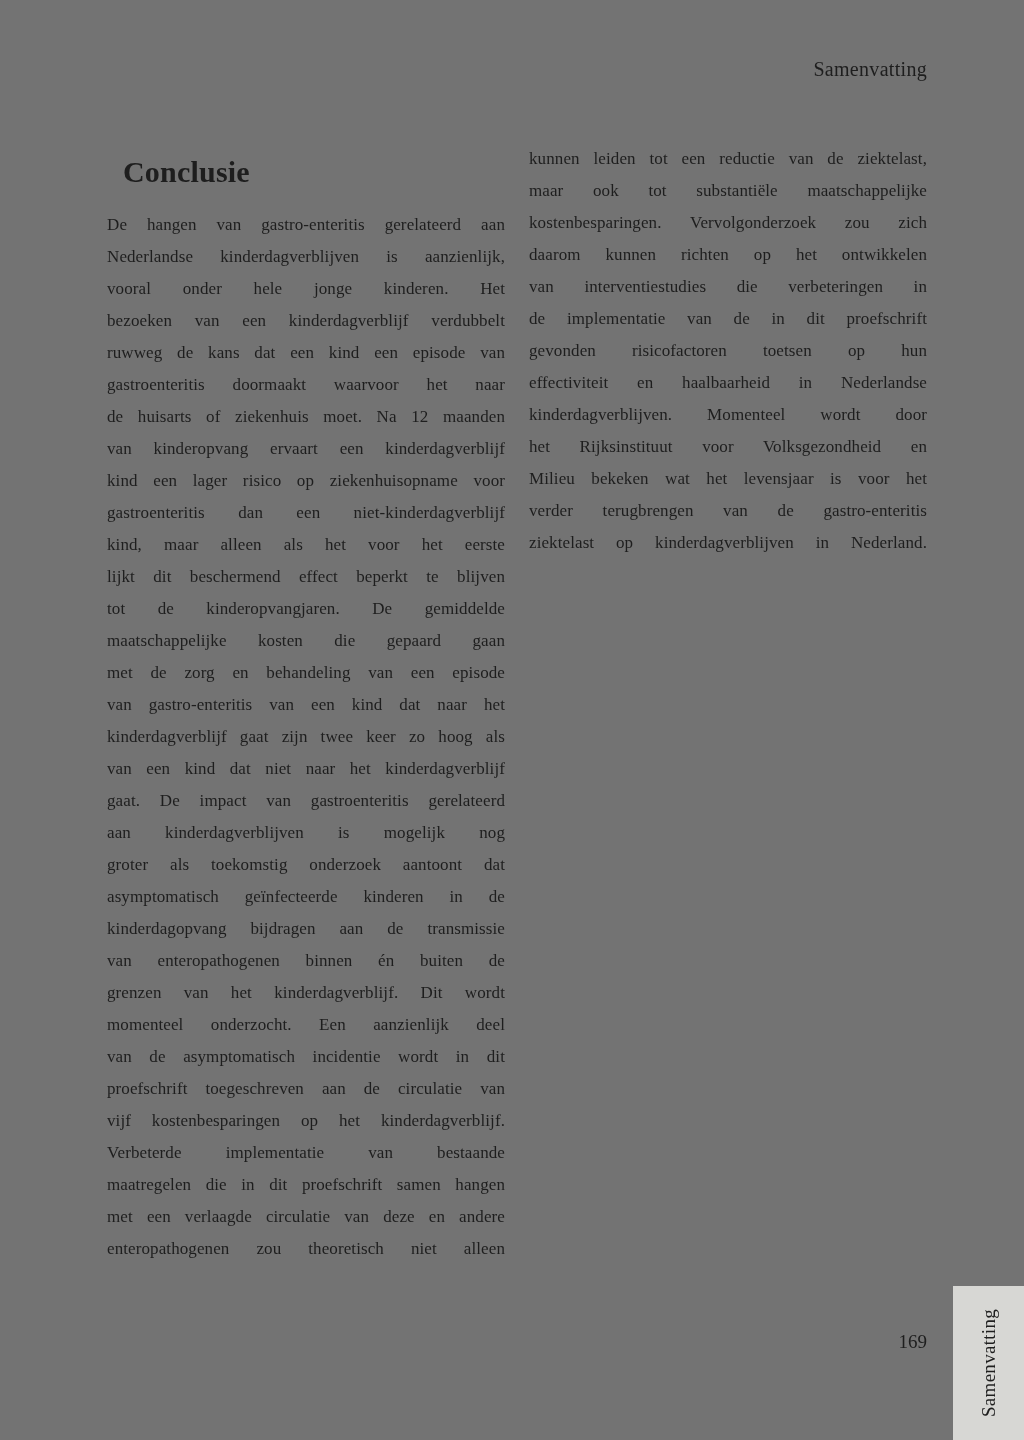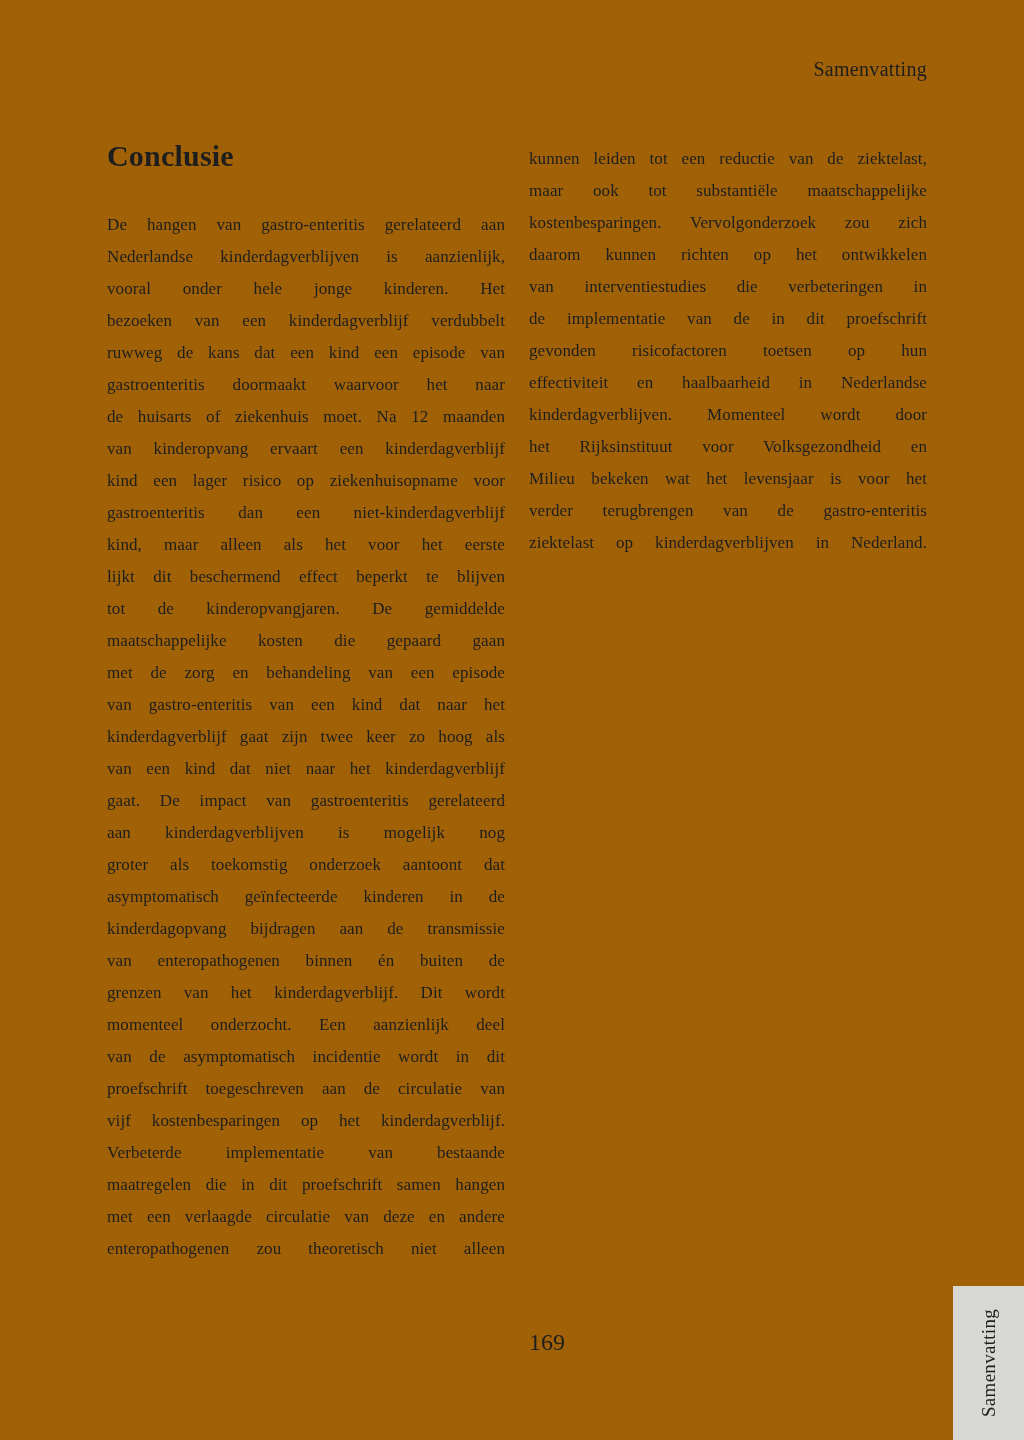--- a/index.html
+++ b/index.html
@@ -4,21 +4,21 @@
 <style>
   html, body {
     margin: 0;
     padding: 0;
     background: #ffffff;
   }
   .page {
     position: relative;
     width: 1024px;
     height: 1440px;
-    background: #a16207;
+    background: #737373;
     overflow: hidden;
     font-family: "Liberation Serif", serif;
     color: #1e1e1e;
   }
   .running-header {
     position: absolute;
     top: 56px;
     left: 529px;
     width: 398px;
     text-align: right;
@@ -53,22 +53,22 @@
     line-height: 32px;
     text-align: justify;
     text-align-last: justify;
     letter-spacing: 0.1px;
   }
   .page-number {
     position: absolute;
     top: 1330px;
     left: 529px;
     width: 398px;
-    text-align: left;
-    font-size: 24px;
+    text-align: right;
+    font-size: 19px;
     line-height: 24px;
   }
   .side-tab {
     position: absolute;
     left: 953px;
     top: 1286px;
     width: 71px;
     height: 154px;
     background: #d7d7d4;
   }
@@ -84,21 +84,21 @@
     color: #1e1e1e;
   }
 </style>
 </head>
 <body>
 
 <div class="page">
 
   <div class="running-header">Samenvatting</div>
 
-  <h1 class="section-title" style="margin:0; padding:0;">Conclusie</h1>
+  <h1 class="section-title" style="margin:16px; padding:0;">Conclusie</h1>
 
   <div class="col col-left">
       <div class="tline">De hangen van gastro-enteritis gerelateerd aan</div>
       <div class="tline">Nederlandse kinderdagverblijven is aanzienlijk,</div>
       <div class="tline">vooral onder hele jonge kinderen. Het</div>
       <div class="tline">bezoeken van een kinderdagverblijf verdubbelt</div>
       <div class="tline">ruwweg de kans dat een kind een episode van</div>
       <div class="tline">gastroenteritis doormaakt waarvoor het naar</div>
       <div class="tline">de huisarts of ziekenhuis moet. Na 12 maanden</div>
       <div class="tline">van kinderopvang ervaart een kinderdagverblijf</div>

